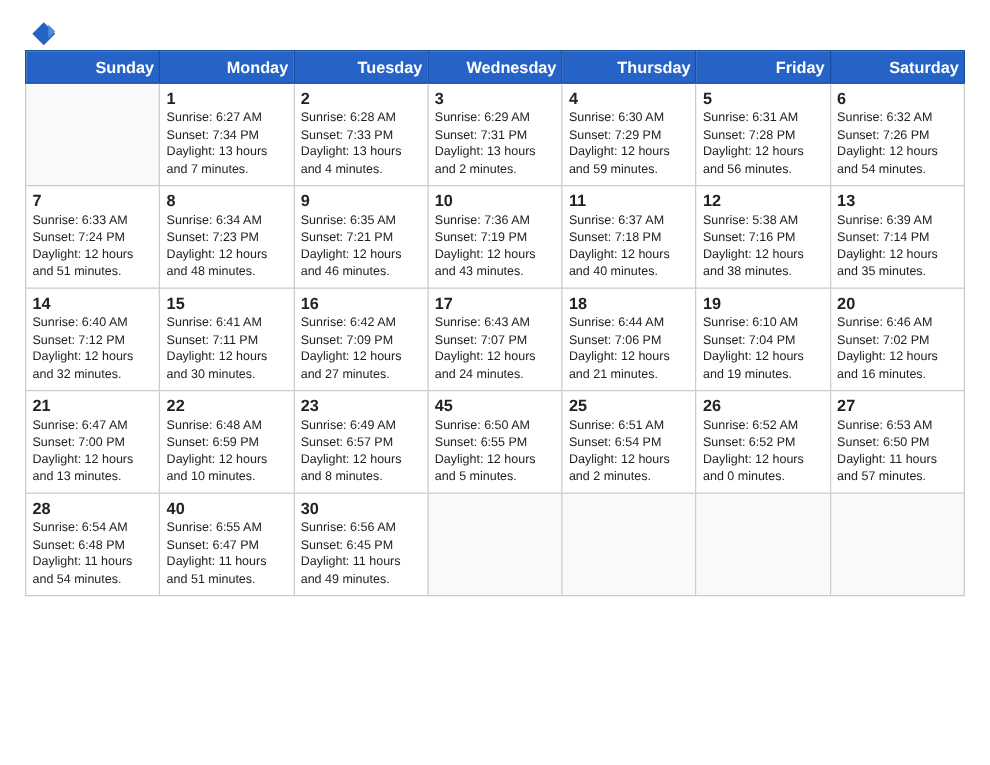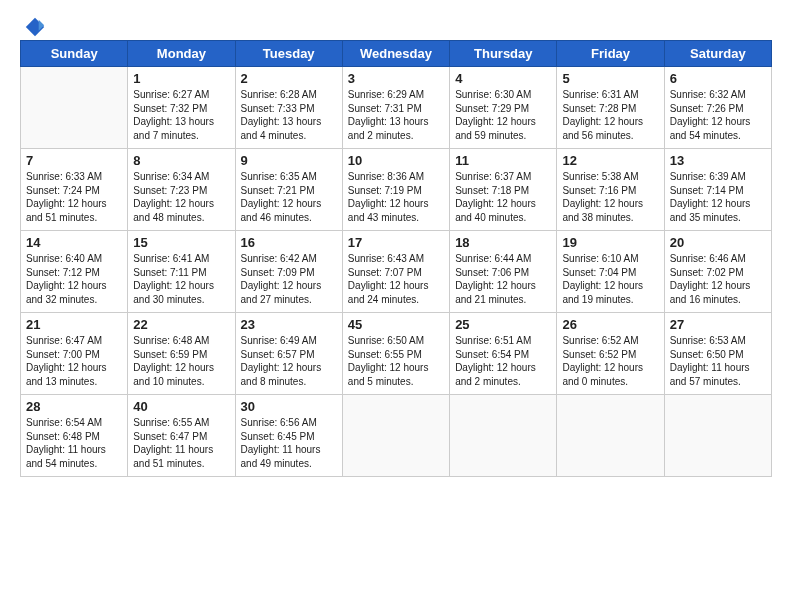--- a/index.html
+++ b/index.html
@@ -64,21 +64,21 @@
       width: 100%;
       border-collapse: collapse;
       table-layout: fixed;
     }
     thead tr th {
       background: #2563c7;
       color: #fff;
       font-size: 13px;
       font-weight: bold;
       padding: 5px 4px;
-      text-align: center;
+      text-align: right;
       border: 1px solid #1a4fa0;
     }
     tbody tr td {
       border: 1px solid #ccc;
       vertical-align: top;
       padding: 4px 5px;
       font-size: 10.5px;
       color: #222;
       height: 82px;
     }
@@ -130,21 +130,21 @@
           <th>Friday</th>
           <th>Saturday</th>
         </tr>
     </thead>
     <tbody id="calendar-body">
     <tr>
           <td class="empty-cell"></td>
           <td>
             <span class="day-num">1</span>
             <div class="cell-text">Sunrise: 6:27 AM</div>
-            <div class="cell-text">Sunset: 7:32 PM</div>
+            <div class="cell-text">Sunset: 7:34 PM</div>
             <div class="cell-text">Daylight: 13 hours</div>
             <div class="cell-text">and 7 minutes.</div>
           </td>
           <td>
             <span class="day-num">2</span>
             <div class="cell-text">Sunrise: 6:28 AM</div>
             <div class="cell-text">Sunset: 7:33 PM</div>
             <div class="cell-text">Daylight: 13 hours</div>
             <div class="cell-text">and 4 minutes.</div>
           </td>
@@ -194,21 +194,21 @@
           </td>
           <td>
             <span class="day-num">9</span>
             <div class="cell-text">Sunrise: 6:35 AM</div>
             <div class="cell-text">Sunset: 7:21 PM</div>
             <div class="cell-text">Daylight: 12 hours</div>
             <div class="cell-text">and 46 minutes.</div>
           </td>
           <td>
             <span class="day-num">10</span>
-            <div class="cell-text">Sunrise: 8:36 AM</div>
+            <div class="cell-text">Sunrise: 7:36 AM</div>
             <div class="cell-text">Sunset: 7:19 PM</div>
             <div class="cell-text">Daylight: 12 hours</div>
             <div class="cell-text">and 43 minutes.</div>
           </td>
           <td>
             <span class="day-num">11</span>
             <div class="cell-text">Sunrise: 6:37 AM</div>
             <div class="cell-text">Sunset: 7:18 PM</div>
             <div class="cell-text">Daylight: 12 hours</div>
             <div class="cell-text">and 40 minutes.</div>

